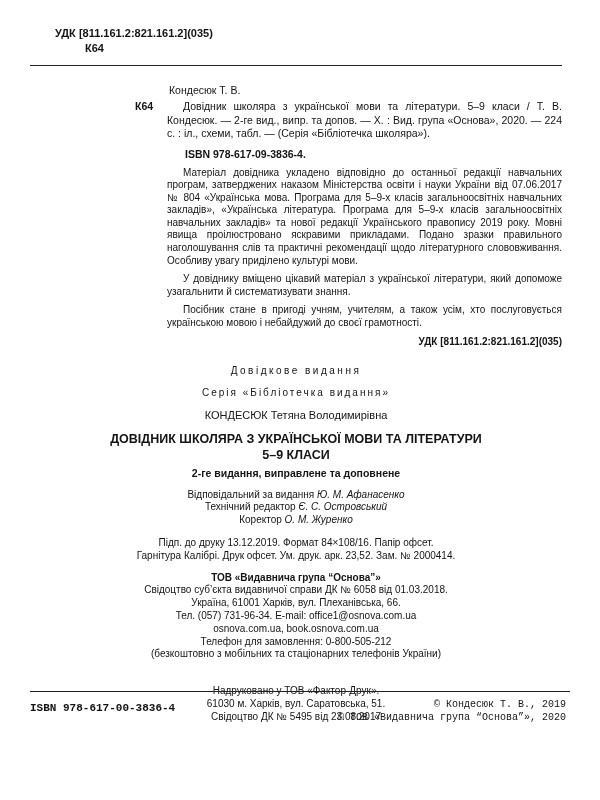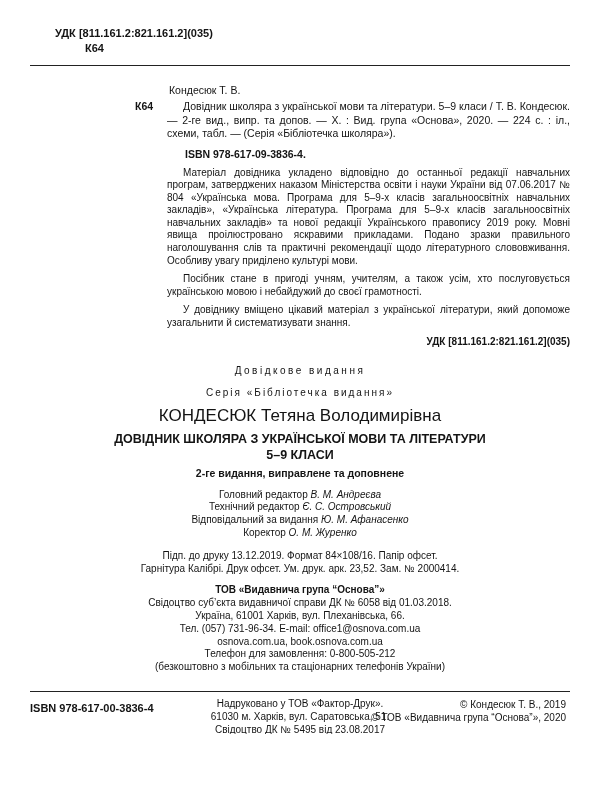--- a/index.html
+++ b/index.html
@@ -1,20 +1,20 @@
 <!DOCTYPE html>
 <html><head>
 <meta charset="utf-8">
 <style>
   * { margin:0; padding:0; box-sizing:border-box; }
   html,body { background:#ffffff; }
   .page{
     width:600px; height:734px; background:#fff; color:#141414;
     font-family:"Liberation Sans", sans-serif;
-    position:relative; padding:26px 30px 0 30px; overflow:hidden;
+    position:relative; padding:26px 38px 0 30px; overflow:hidden;
   }
   .bold{ font-weight:bold; }
   .it{ font-style:italic; }
   .rule{ border-top:1.2px solid #222; height:0; }
 
   
   .udk-top{ font-size:11px; font-weight:bold; margin-left:25px; line-height:14px; }
   .k64-top{ font-size:11px; font-weight:bold; margin-left:55px; line-height:14px; margin-top:1px; }
   .top-rule{ margin-top:10px; }
 
@@ -25,33 +25,33 @@
   .cat-code{ position:absolute; left:0; top:0; font-weight:bold; font-size:10.5px; }
   .cat-record{ margin-left:32px; text-indent:16px; text-align:justify; font-size:10.5px; line-height:13.5px; }
   .cat-isbn{ margin-left:50px; margin-top:7px; font-size:10.5px; line-height:13px; }
   .ann{ margin-left:32px; margin-top:6px; text-indent:16px; text-align:justify; font-size:10px; line-height:12.6px; }
   .udk-right{ text-align:right; font-size:10px; margin-top:5px; line-height:13px; }
 
   
   .center-col{ text-align:center; font-size:10px; line-height:13px; }
   .ed-kind{ margin-top:16px; letter-spacing:2.5px; font-size:10px; }
   .ed-series{ margin-top:9px; letter-spacing:2px; font-size:10px; }
-  .ed-author{ margin-top:10px; font-size:17px; }
+  .ed-author{ margin-top:10px; font-size:11px; }
   .ed-title{ margin-top:9px; font-size:12.5px; font-weight:bold; line-height:16px; }
   .ed-title2{ font-size:12.5px; font-weight:bold; line-height:16px; }
   .ed-note{ margin-top:4px; font-weight:bold; font-size:10.5px; }
   .staff{ margin-top:9px; }
   .staff-line{ font-size:10px; line-height:12.8px; }
   .printinfo{ margin-top:10px; font-size:10px; line-height:12.8px; }
   .publisher{ margin-top:9px; font-size:10px; line-height:12.8px; }
   .printer{ margin-top:24px; font-size:10px; line-height:12.8px; }
 
   
   .footer{ position:absolute; left:30px; right:30px; bottom:10px; }
-  .footer-row{ display:flex; justify-content:space-between; align-items:flex-start; margin-top:6px; }
+  .footer-row{ display:flex; justify-content:space-between; align-items:flex-start; margin-top:6px;font-family:Liberation Mono, monospace; }
   .footer-isbn{ font-size:11px; font-weight:bold; padding-top:4px; }
   .copyrights{ text-align:right; font-size:10px; line-height:13px; padding-right:4px; }
 </style>
 </head>
 <body>
 
 <div class="page">
 
   <div class="top-codes">
     <div class="udk-top">УДК [811.161.2:821.161.2](035)</div>
@@ -60,37 +60,36 @@
   <div class="rule top-rule"></div>
 
   <div class="catalog">
     <div class="cat-author">Кондесюк Т. В.</div>
     <div class="cat-entry">
       <span class="cat-code">К64</span>
       <p class="cat-record">Довідник школяра з української мови та літератури. 5–9 класи / Т. В. Кондесюк. — 2-ге вид., випр. та допов. — Х. : Вид. група «Основа», 2020. — 224 с. : іл., схеми, табл. — (Серія «Бібліотечка школяра»).</p>
     </div>
     <div class="cat-isbn bold">ISBN 978-617-09-3836-4.</div>
     <p class="ann">Матеріал довідника укладено відповідно до останньої редакції навчальних програм, затверджених наказом Міністерства освіти і науки України від 07.06.2017 № 804 «Українська мова. Програма для 5–9-х класів загальноосвітніх навчальних закладів», «Українська література. Програма для 5–9-х класів загальноосвітніх навчальних закладів» та нової редакції Українського правопису 2019 року. Мовні явища проілюстровано яскравими прикладами. Подано зразки правильного наголошування слів та практичні рекомендації щодо літературного слововживання. Особливу увагу приділено культурі мови.</p>
+    <p class="ann">У довіднику вміщено цікавий матеріал з української літератури, який допоможе узагальнити й систематизувати знання.</p>
     <p class="ann">Посібник стане в пригоді учням, учителям, а також усім, хто послуговується українською мовою і небайдужий до своєї грамотності.</p>
-    <p class="ann">У довіднику вміщено цікавий матеріал з української літератури, який допоможе узагальнити й систематизувати знання.</p>
     <div class="udk-right bold">УДК [811.161.2:821.161.2](035)</div>
   </div>
 
   <div class="center-col">
     <div class="ed-kind">Довідкове видання</div>
     <div class="ed-series">Серія «Бібліотечка видання»</div>
     <div class="ed-author">КОНДЕСЮК Тетяна Володимирівна</div>
     <div class="ed-title">ДОВІДНИК ШКОЛЯРА З УКРАЇНСЬКОЇ МОВИ ТА ЛІТЕРАТУРИ</div>
     <div class="ed-title2">5–9 КЛАСИ</div>
     <div class="ed-note">2-ге видання, виправлене та доповнене</div>
 
     <div class="staff">
-      <div class="staff-line"><span>Головний редактор</span> <span class="it">В. М. Андреєва</span></div>
+      <div class="staff-line"><span>Відповідальний за видання</span> <span class="it">Ю. М. Афанасенко</span></div>
       <div class="staff-line"><span>Технічний редактор</span> <span class="it">Є. С. Островський</span></div>
-      <div class="staff-line"><span>Відповідальний за видання</span> <span class="it">Ю. М. Афанасенко</span></div>
       <div class="staff-line"><span>Коректор</span> <span class="it">О. М. Журенко</span></div>
     </div>
 
     <div class="printinfo">
       <div>Підп. до друку 13.12.2019. Формат 84×108/16. Папір офсет.</div>
       <div>Гарнітура Калібрі. Друк офсет. Ум. друк. арк. 23,52. Зам. № 2000414.</div>
     </div>
 
     <div class="publisher">
       <div class="bold">ТОВ «Видавнича група “Основа”»</div>

